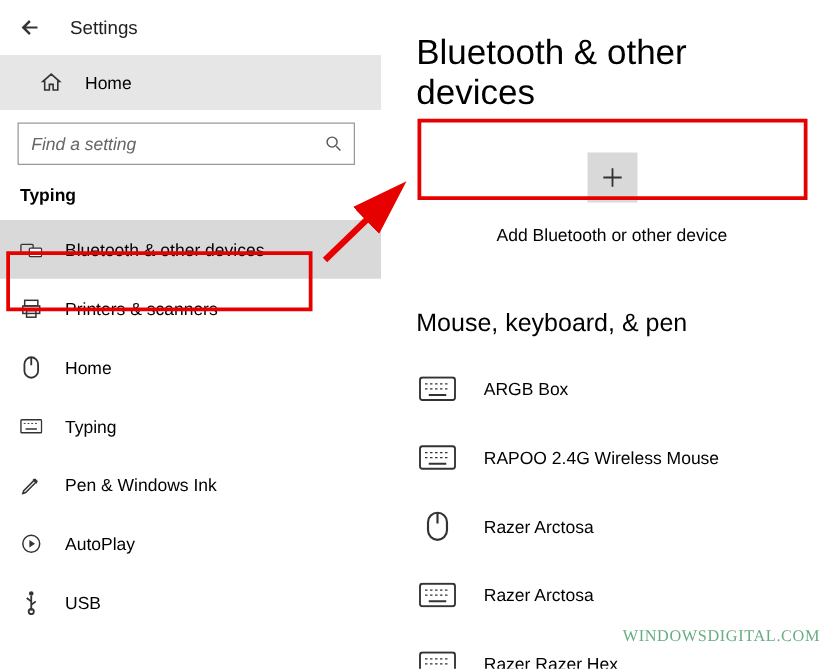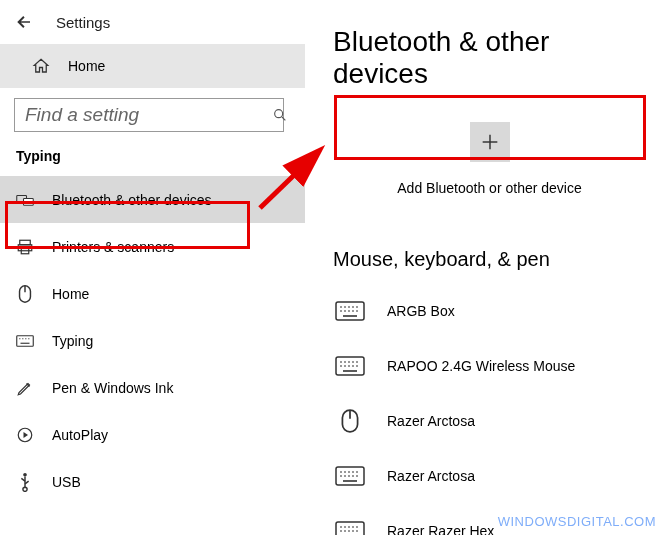--- a/index.html
+++ b/index.html
@@ -59,21 +59,21 @@
     border: 1px solid #999;
     background: #fff;
     display: flex;
     align-items: center;
     padding: 0 8px 0 10px;
   }
   .search-input {
     flex: 1;
     border: none;
     outline: none;
-    font-size: 19px;
+    font-size: 14px;
     font-style: italic;
     color: #555;
     background: transparent;
   }
   .search-input::placeholder { color: #666; font-style: italic; }
   .section-label {
     font-weight: 600;
     font-size: 14px;
     padding: 6px 16px 12px 16px;
   }
@@ -152,25 +152,26 @@
   
   .arrow {
     position: absolute;
     left: 250px; top: 138px;
     width: 80px; height: 80px;
     pointer-events: none;
   }
   .watermark {
     position: absolute;
     right: 14px;
-    bottom: 6px;
+    bottom: 18px;
     font-size: 13px;
-    color: #3b82f6;
+    color: #15803d;
     opacity: 0.65;
     letter-spacing: 0.5px;
+    font-family: Liberation Serif, serif;
   }
   svg { display: block; }
 </style>
 </head>
 <body>
 
 <div class="app">
 
   <div class="sidebar">
 

